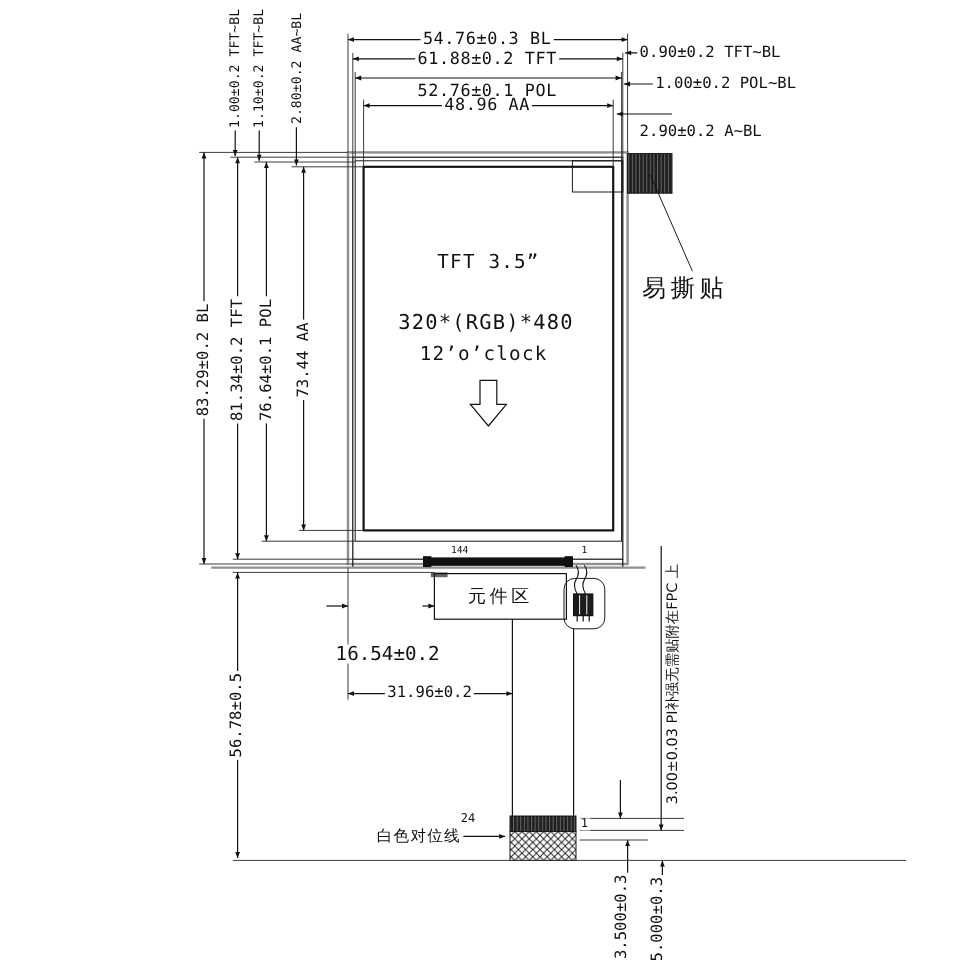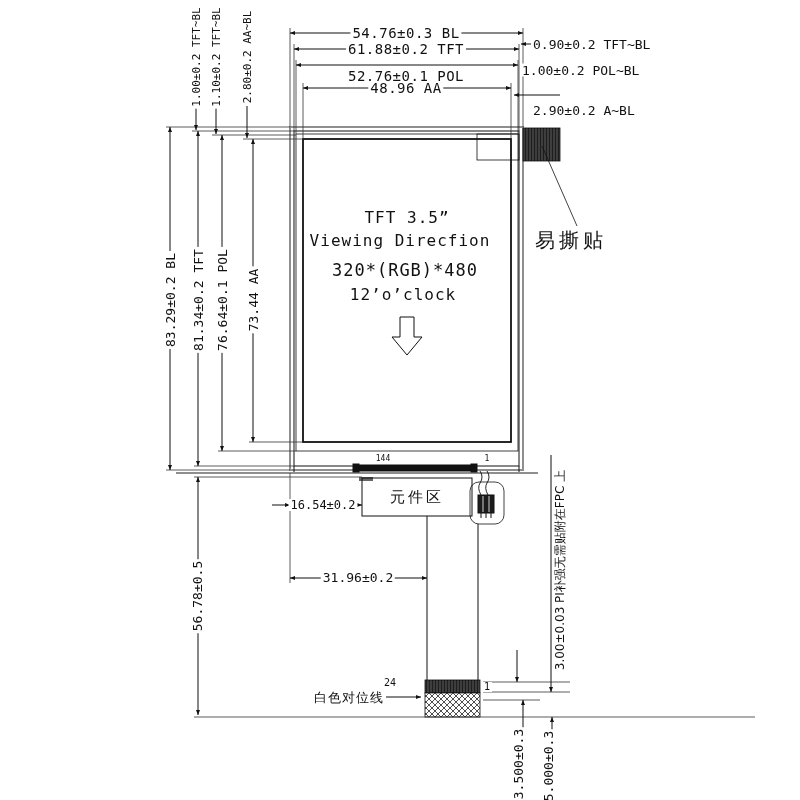--- a/index.html
+++ b/index.html
@@ -5,21 +5,21 @@
   html,body{margin:0;padding:0;background:#fff;}
   #stage{position:relative;width:800px;height:800px;background:#ffffff;overflow:hidden;
          font-family:"DejaVu Sans Mono","Liberation Mono",monospace;color:#111;}
   #cad{position:absolute;left:0;top:0;}
   .lbl{position:absolute;font-size:14px;letter-spacing:.5px;line-height:1;white-space:nowrap;
        background:#fff;padding:0 2px;color:#111;}
   .c{transform:translate(-50%,-50%);}
   .v{transform:translate(-50%,-50%) rotate(-90deg);}
   .l{transform:translate(0,-50%);text-align:center;}
   .s11{font-size:11px;letter-spacing:0;}
-  .s12{font-size:12px;letter-spacing:0;}
+  .s12{font-size:16px;letter-spacing:0;margin-top:40px;}
   .s13{font-size:13px;letter-spacing:0;}
   .s8{font-size:8px;letter-spacing:0;padding:0 1px;margin-left:19px;}
   .s10{font-size:10px;letter-spacing:0;}
   .disp{font-size:16px;letter-spacing:1px;background:transparent;}
   .disp3{font-size:17px;letter-spacing:1px;background:transparent;}
   .cjk-big{font-family:"DejaVu Sans","Liberation Sans",sans-serif;font-size:20px;letter-spacing:4px;background:transparent;}
   .cjk{font-family:"DejaVu Sans","Liberation Sans",sans-serif;font-size:15px;letter-spacing:3px;}
   .cjk-s{font-family:"DejaVu Sans","Liberation Sans",sans-serif;font-size:13px;letter-spacing:1px;}
   .cjk-v{font-family:"DejaVu Sans","Liberation Sans",sans-serif;font-size:12px;letter-spacing:0;}
 </style>
@@ -131,34 +131,33 @@
     <line x1="552" y1="800" x2="552" y2="717" marker-end="url(#ah)"></line>
   </g>
 </svg>
 
 <div class="lbl c" style="left:406px;top:33px">54.76±0.3 BL</div>
 <div class="lbl c" style="left:406px;top:49px">61.88±0.2 TFT</div>
 <div class="lbl c" style="left:406px;top:76px">52.76±0.1 POL</div>
 <div class="lbl c" style="left:406px;top:88px">48.96 AA</div>
 
 <div class="lbl l s13" style="left:531px;top:44px">0.90±0.2 TFT~BL</div>
-<div class="lbl l s13" style="left:520px;top:70px">1.00±0.2 POL~BL</div>
+<div class="lbl l s13" style="left:544px;top:70px">1.00±0.2 POL~BL</div>
 <div class="lbl l s13" style="left:531px;top:110px">2.90±0.2 A~BL</div>
 
 <div class="lbl v s11" style="left:196px;top:57px">1.00±0.2 TFT~BL</div>
 <div class="lbl v s11" style="left:216px;top:57px">1.10±0.2 TFT~BL</div>
 <div class="lbl v s11" style="left:247px;top:57px">2.80±0.2 AA~BL</div>
 
 <div class="lbl v s13" style="left:170px;top:300px">83.29±0.2 BL</div>
 <div class="lbl v s13" style="left:198px;top:300px">81.34±0.2 TFT</div>
 <div class="lbl v s13" style="left:222px;top:300px">76.64±0.1 POL</div>
 <div class="lbl v s13" style="left:253px;top:300px">73.44 AA</div>
 
 <div class="lbl c disp" style="left:407px;top:218px">TFT  3.5”</div>
-<div class="lbl c disp" style="left:400px;top:241px">Viewing  Direcfion</div>
 <div class="lbl c disp3" style="left:405px;top:270px">320*(RGB)*480</div>
 <div class="lbl c disp" style="left:403px;top:295px">12’o’clock</div>
 
 <div class="lbl c cjk-big" style="left:571px;top:240px">易撕贴</div>
 
 <div class="lbl c s8" style="left:364px;top:459px">144</div>
 <div class="lbl c s8" style="left:468px;top:459px">1</div>
 
 <div class="lbl c cjk" style="left:417px;top:497px">元件区</div>
 

